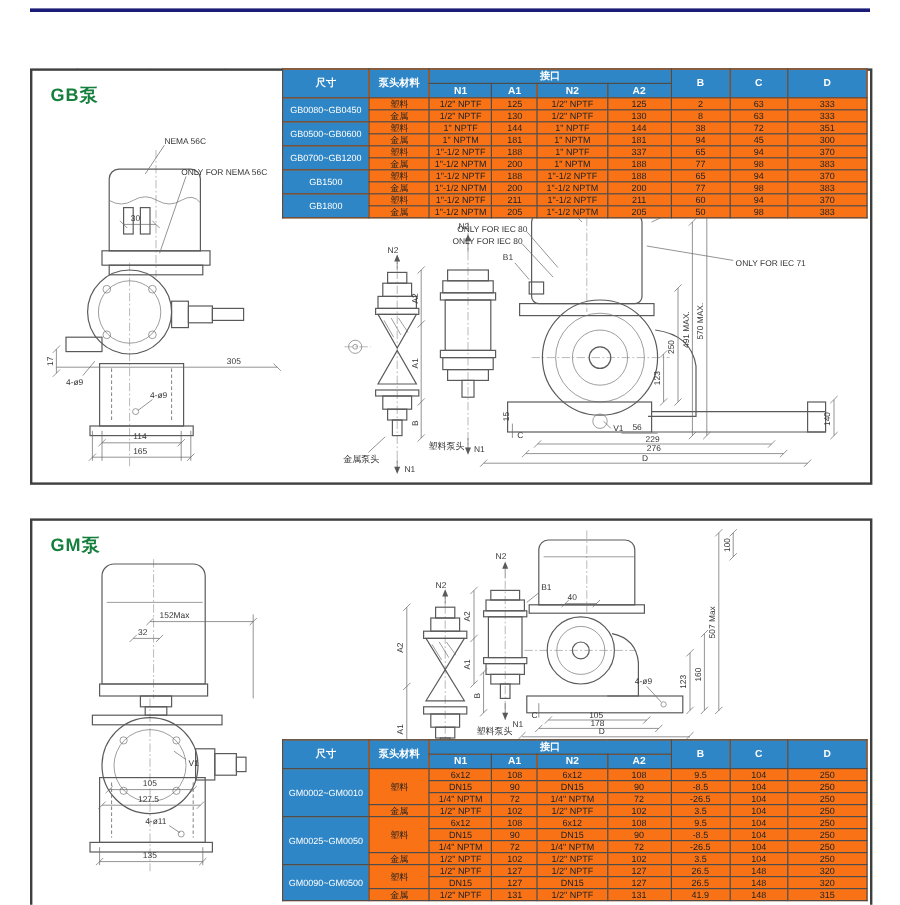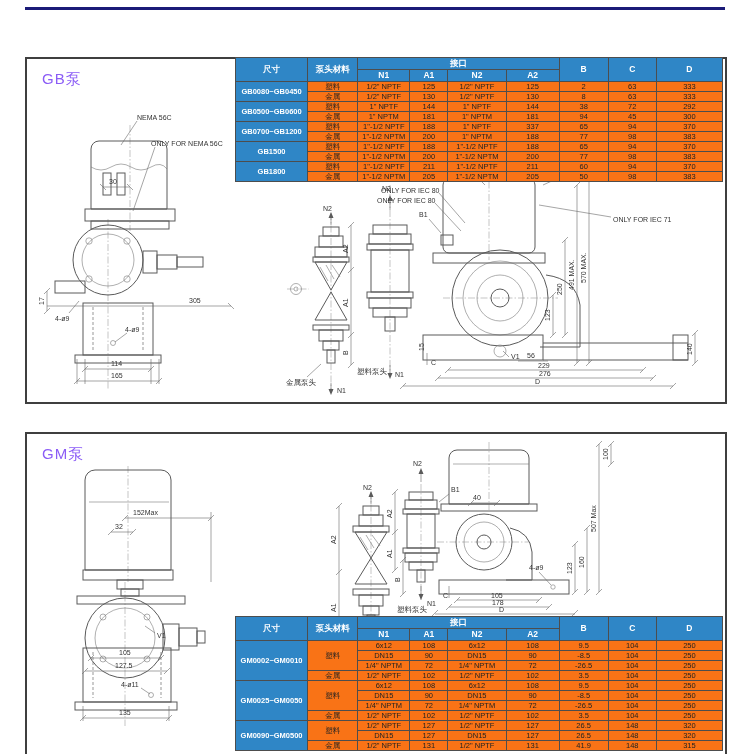--- a/index.html
+++ b/index.html
@@ -5,31 +5,31 @@
   html,body{margin:0;padding:0;background:#fff;}
   body{width:750px;height:754px;position:relative;overflow:hidden;
        font-family:"Liberation Sans",sans-serif;}
   :root{--accent:#2f86c6;--navy:#1b1b78;}
   .top-rule{position:absolute;left:25px;top:7px;width:700px;height:3px;background:var(--navy);}
   .page-title{position:absolute;left:25px;top:20px;font-size:20px;font-weight:bold;
               color:var(--navy);letter-spacing:1px;margin-top:34px;}
   .panel{position:absolute;left:25px;width:698px;border:2px solid #3f3f3f;background:#fff;}
   #gb-panel{top:57px;height:343px;}
   #gm-panel{top:432px;height:321px;}
-  .section-title{position:absolute;left:15px;top:11px;font-size:15px;font-weight:normal;color:#8b5cf6;
+  .section-title{position:absolute;left:15px;top:11px;font-size:15px;font-weight:bold;color:#15803d;
                  letter-spacing:1px;text-align:right;}
   table.spec{position:absolute;border-collapse:collapse;table-layout:fixed;background:#f97316;}
   #gb-table{left:208px;top:-2px;width:488px;}
   #gm-table{left:208px;top:182px;width:488px;}
   table.spec th,table.spec td{border:1px solid #4d4d4d;text-align:center;vertical-align:middle;
       padding:0;white-space:nowrap;overflow:hidden;font-size:7.5px;color:#222;
       height:9px;line-height:9px;}
   table.spec th{background:var(--accent);color:#fff;font-weight:bold;font-size:8.5px;
       height:11px;line-height:11px;}
-  table.spec td.size{background:var(--accent);color:#fff;font-weight:bold;font-size:7.5px;text-align:center;}
+  table.spec td.size{background:var(--accent);color:#fff;font-weight:normal;font-size:7.5px;text-align:center;}
   .drawing{position:absolute;}
   .drawing .ln,.drawing .ln *{fill:none;stroke:#5a5a5a;stroke-width:1;}
   .drawing .thin,.drawing .thin *{fill:none;stroke:#787878;stroke-width:0.6;}
   .drawing .dim,.drawing .dim *{fill:none;stroke:#6a6a6a;stroke-width:0.6;}
   .drawing .cl,.drawing .cl *{fill:none;stroke:#8a8a8a;stroke-width:0.5;stroke-dasharray:7 2 1.5 2;}
   .drawing .dsh,.drawing .dsh *{fill:none;stroke:#6a6a6a;stroke-width:0.7;stroke-dasharray:3 2;}
   .drawing text{font-family:"Liberation Sans",sans-serif;font-size:7px;fill:#333;stroke:none;}
   .drawing text.cn{font-size:7.5px;}
   .drawing .ah{fill:#5a5a5a;stroke:none;}
 </style>
@@ -294,21 +294,21 @@
       </tr>
       <tr>
         <td class="size" rowspan="2">GB0500~GB0600</td>
         <td>塑料</td>
         <td>1" NPTF</td>
         <td>144</td>
         <td>1" NPTF</td>
         <td>144</td>
         <td>38</td>
         <td>72</td>
-        <td>292</td>
+        <td>351</td>
       </tr>
       <tr>
         <td>金属</td>
         <td>1" NPTM</td>
         <td>181</td>
         <td>1" NPTM</td>
         <td>181</td>
         <td>94</td>
         <td>45</td>
         <td>300</td>

